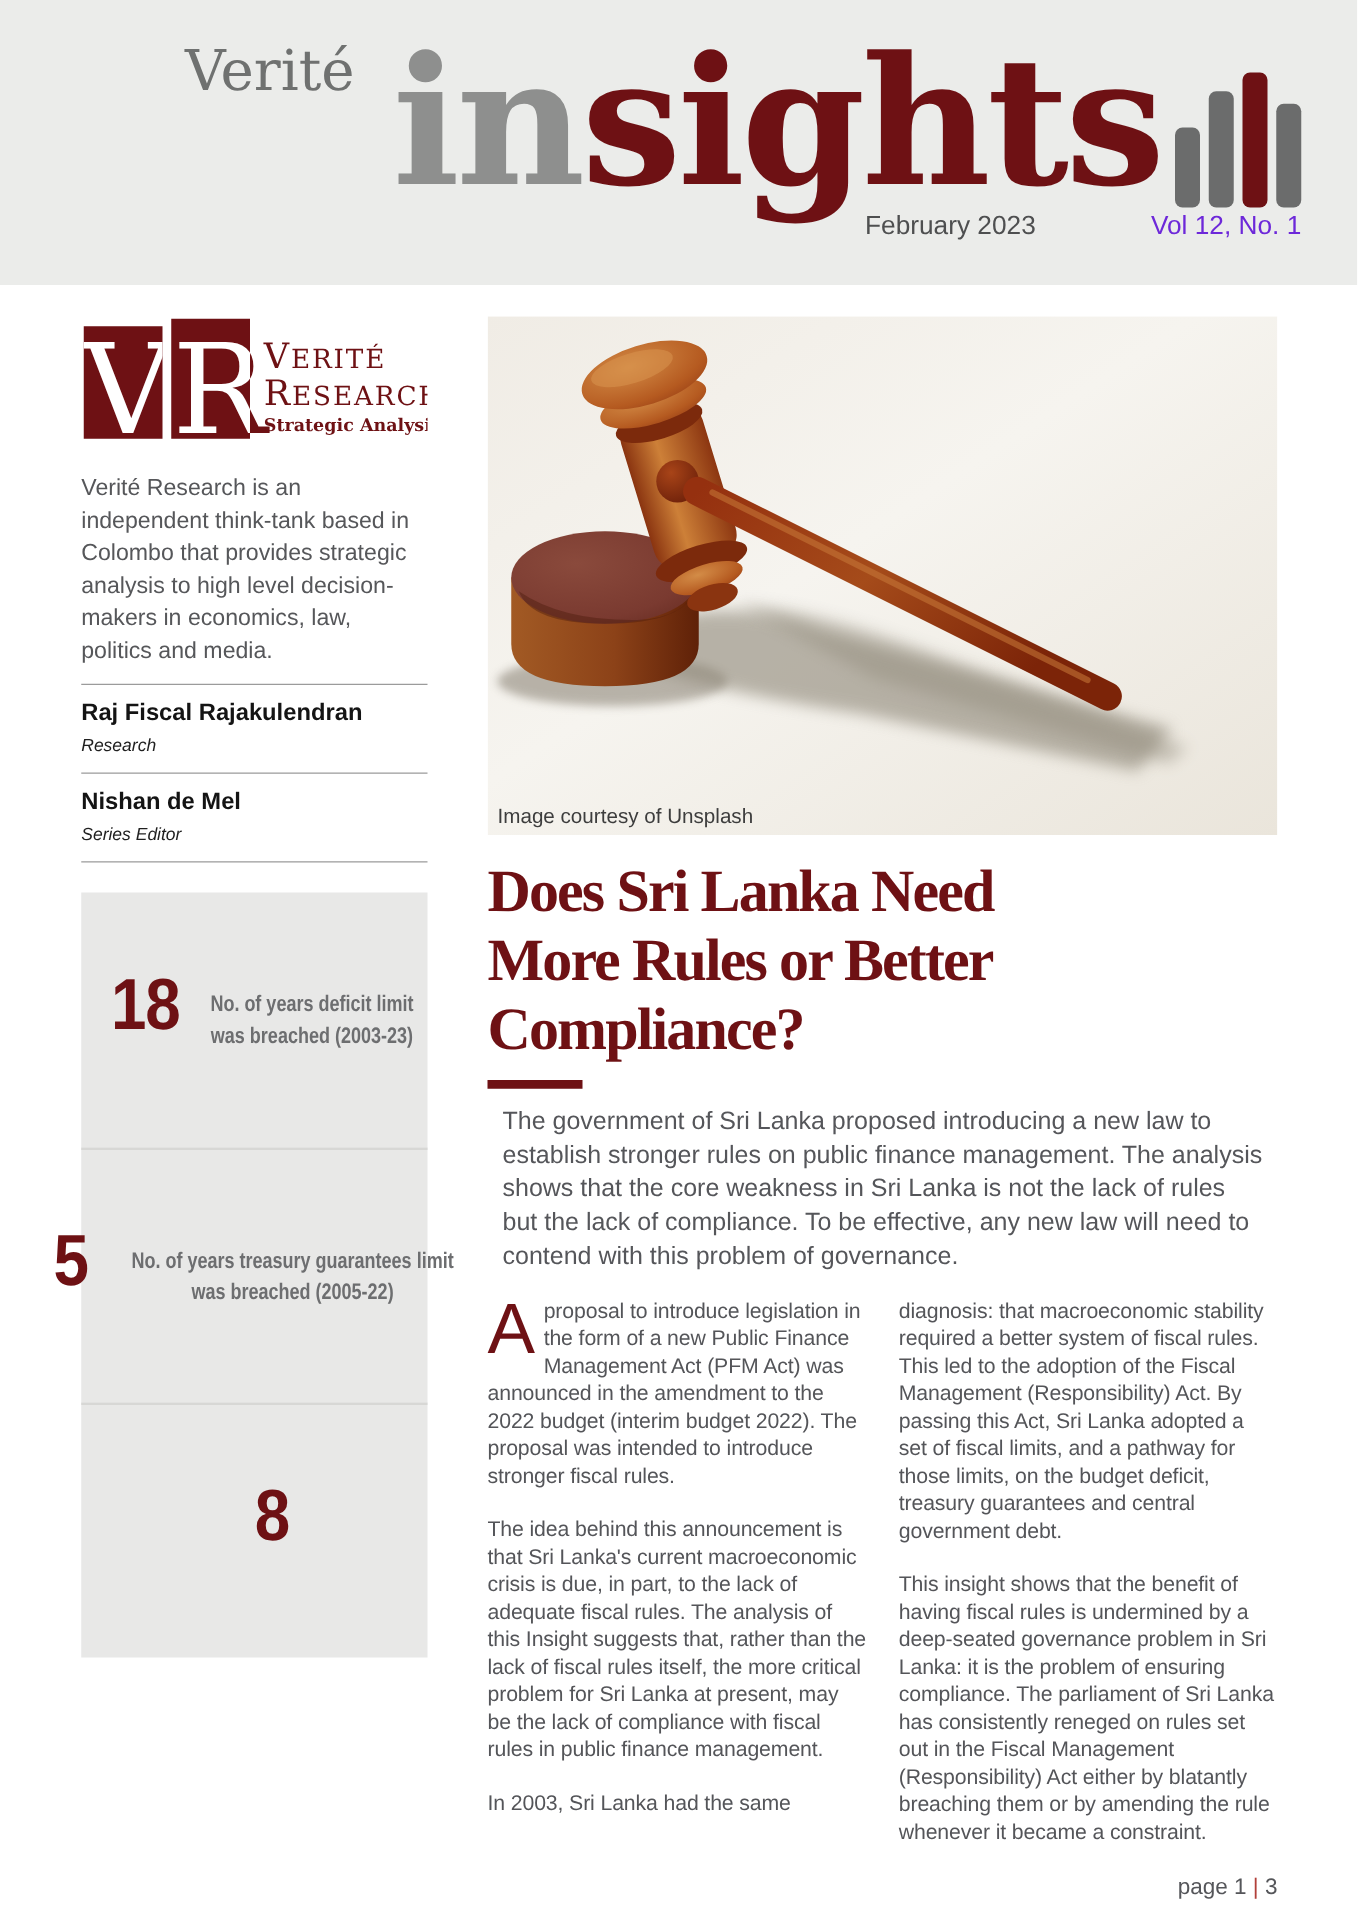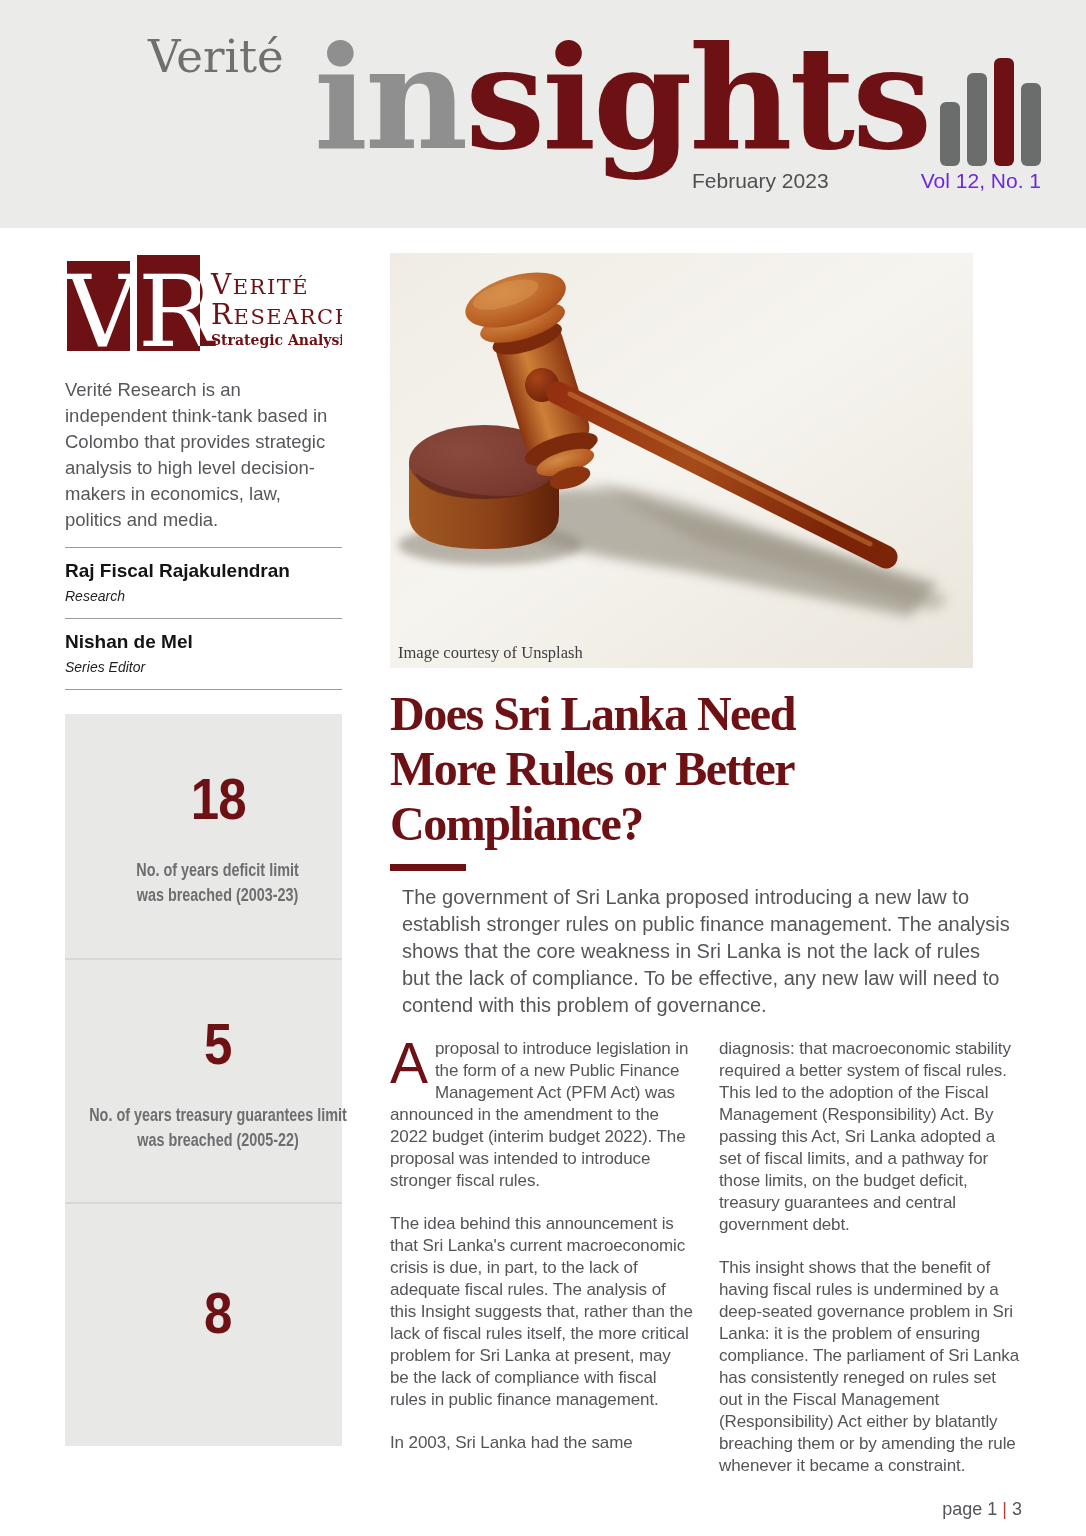--- a/index.html
+++ b/index.html
@@ -36,28 +36,28 @@
   .sidebar { width:277px; flex:0 0 277px; }
   .content { width:632px; flex:0 0 632px; }
 
   
   .vr-logo { display:block; }
   .about { margin:18px 0 0; font-size:18.5px; line-height:26px; color:#56575a; }
   hr.sep { border:none; border-top:1px solid #9b9b9b; margin:14px 0 0; }
   .author-name { margin:12px 0 6px; font-size:19px; font-weight:bold; color:#141414; }
   .author-role { margin:0 0 12px; font-size:14px; font-style:italic; color:#1f1f1f; }
   .stats { margin-top:24px; }
-  .stat { height:244px; background:#e8e8e7; display:flex; flex-direction:column; align-items:center; justify-content:center; text-align:center;padding-left:29px; }
+  .stat { height:204px; background:#e8e8e7; display:flex; flex-direction:row; align-items:center; justify-content:center; text-align:center;padding-left:29px; }
   .stat + .stat { border-top:2px solid #d7d7d5; }
   .stat-value { display:inline-block; font-size:58px; font-weight:bold; color:#6e1114; letter-spacing:-1px; transform:scaleX(0.88); margin-bottom:26px; }
   .stat-label { font-size:18px; font-weight:bold; color:#6d6e70; line-height:25px; }
   .stat-label span { display:block; white-space:nowrap; transform:scaleX(0.8); transform-origin:50% 50%; }
 
   
-  .photo { position:relative; width:583px; height:415px; overflow:hidden;font-family:Liberation Serif, serif; }
+  .photo { position:relative; width:632px; height:415px; overflow:hidden; }
   .photo svg { display:block; }
   .photo-caption { position:absolute; left:8px; bottom:5px; font-size:16.5px; color:#3d3d3d; }
   h1.title { margin:18px 0 0; font-size:48px; line-height:55px; font-weight:bold; letter-spacing:-1.5px; color:#6e1114; }
   h1.title span { display:block;font-family:Liberation Serif, serif; }
   .title-rule { width:76px; height:7px; background:#6e1114; margin-top:13px; }
   .lead { margin:13px 12px 0; font-size:20px; line-height:27px; color:#55565a; }
   .columns { display:flex; gap:26px; margin-top:19px; font-size:17px; line-height:22px; color:#545559; letter-spacing:-0.1px; }
   .col { width:303px; flex:0 0 303px; }
   .col p { margin:0 0 21px; }
   .dropcap { float:left; font-size:57px; line-height:45px; color:#6e1114; margin:3px 7px 0 0; }

